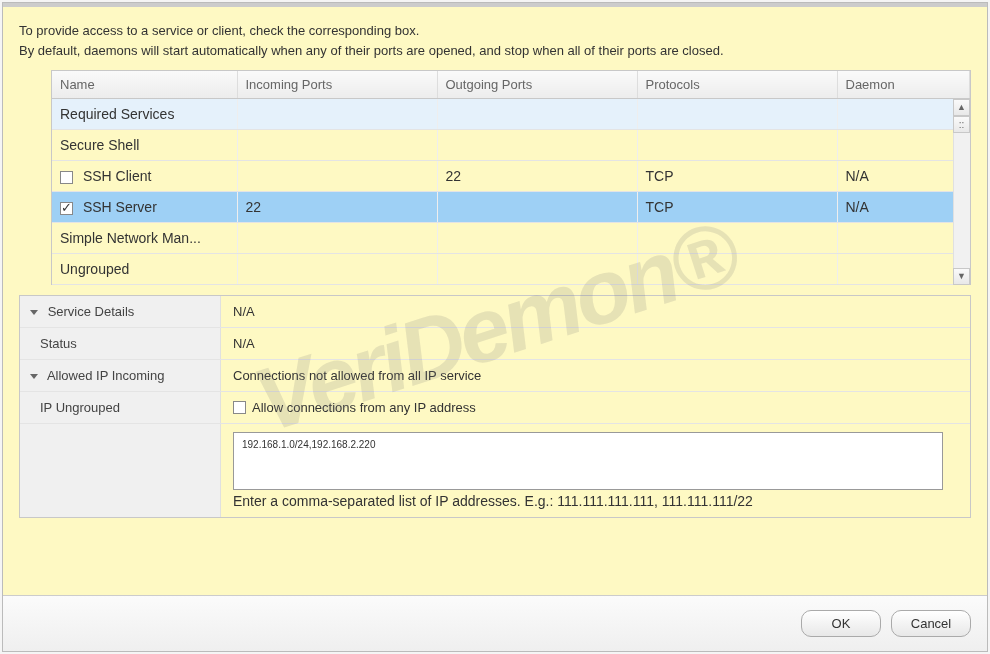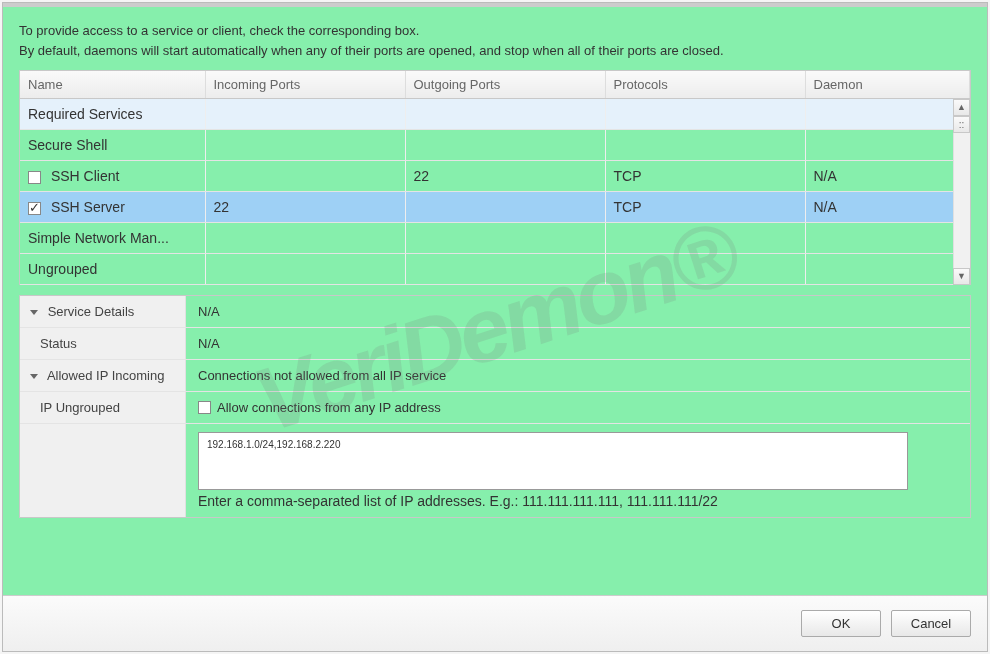--- a/index.html
+++ b/index.html
@@ -6,21 +6,21 @@
     body {
       font-family: Arial, Helvetica, sans-serif;
       font-size: 13px;
       color: #333;
       background: #f5f5f5;
       width: 990px;
       height: 654px;
       position: relative;
     }
     .dialog {
-      background: #86efac;
+      background: #fef9c3;
       border: 1px solid #bbb;
       width: 986px;
       height: 650px;
       margin: 2px auto;
       display: flex;
       flex-direction: column;
     }
     .top-bar {
       height: 4px;
       background: #ccc;
@@ -34,20 +34,21 @@
     .intro {
       color: #333;
       font-size: 13px;
       line-height: 1.5;
       margin-bottom: 10px;
     }
     .table-wrap {
       border: 1px solid #c8c8c8;
       border-bottom: none;
       position: relative;
+      margin-left: 32px;
     }
     table.services {
       width: 100%;
       border-collapse: collapse;
       table-layout: fixed;
     }
     table.services th {
       background: linear-gradient(#fafafa,#ececec);
       text-align: left;
       color: #666;
@@ -119,21 +120,21 @@
     .details {
       margin-top: 10px;
       border: 1px solid #c8c8c8;
     }
     .details-row {
       display: flex;
       border-bottom: 1px solid #e4e4e4;
     }
     .details-row:last-child { border-bottom: none; }
     .d-label {
-      width: 166px;
+      width: 201px;
       background: #f0f0f0;
       padding: 8px 10px;
       border-right: 1px solid #e0e0e0;
       color: #444;
     }
     .d-label.sub { padding-left: 20px; }
     .d-value {
       flex: 1;
       padding: 8px 12px;
       color: #333;
@@ -172,21 +173,21 @@
       padding: 14px 16px;
       display: flex;
       justify-content: flex-end;
       gap: 10px;
     }
     .btn {
       min-width: 80px;
       padding: 5px 16px;
       background: linear-gradient(#ffffff,#e8e8e8);
       border: 1px solid #aaa;
-      border-radius: 2px;
+      border-radius: 10px;
       font-size: 13px;
       color: #333;
       cursor: pointer;
     }
     .watermark {
       position: absolute;
       top: 50%; left: 50%;
       transform: translate(-50%,-50%) rotate(-18deg);
       font-size: 90px;
       color: rgba(120,120,120,0.18);

